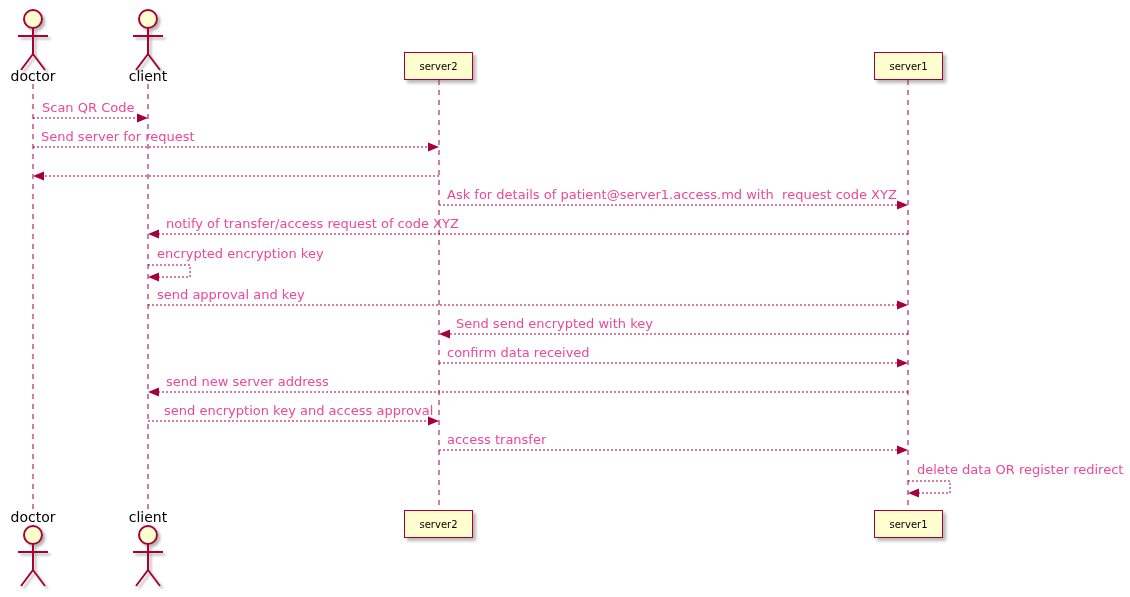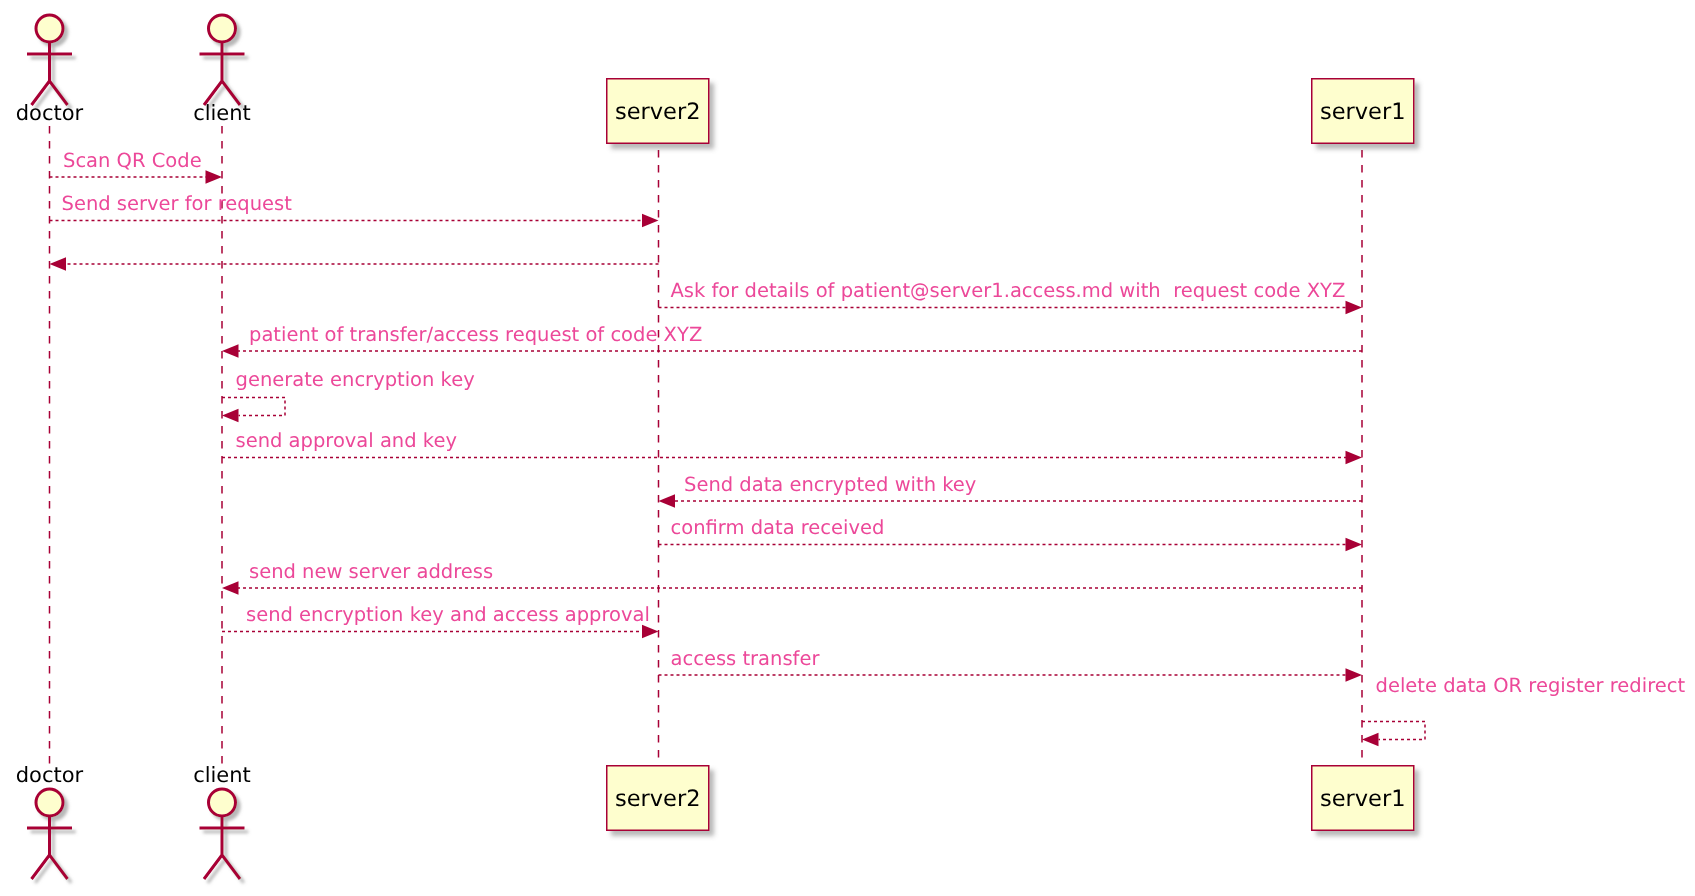--- a/index.html
+++ b/index.html
@@ -1,23 +1,23 @@
 <!DOCTYPE html>
 <html><head>
 <meta charset="utf-8">
 <style>
   html,body{margin:0;padding:0;background:#fff;}
   .diagram{position:relative;width:1130px;height:597px;background:#ffffff;overflow:hidden;
            font-family:"DejaVu Sans",sans-serif;}
   .overlay{position:absolute;left:0;top:0;}
-  .pbox{position:absolute;width:69px;height:44px;box-sizing:border-box;
+  .pbox{position:absolute;width:69px;height:28px;box-sizing:border-box;
         background:#FEFECE;border:1.5px solid #A80036;
         box-shadow:3px 3px 3px rgba(100,100,100,0.45);
         display:flex;align-items:center;justify-content:center;
-        font-size:15px;color:#000;}
+        font-size:10px;color:#000;}
   .alabel{position:absolute;width:90px;text-align:center;font-size:14px;color:#000;}
   .mlabel{position:absolute;font-size:13px;color:#ec4899;white-space:pre;}
   .lifeline{stroke:#A80036;stroke-width:1;stroke-dasharray:5,5;}
   .msgline{stroke:#A80036;stroke-width:1;fill:none;stroke-dasharray:2,2;}
   .mhead{fill:#A80036;stroke:none;}
   .figure{stroke:#A80036;stroke-width:2;fill:none;}
   .fhead{fill:#FEFECE;stroke:#A80036;stroke-width:2;}
 </style>
 </head>
 <body>
@@ -114,23 +114,23 @@
   <div class="pbox" style="left:874px;top:510px">server1</div>
 
   <div class="alabel" style="left:-12px;top:68px">doctor</div>
   <div class="alabel" style="left:103px;top:68px">client</div>
   <div class="alabel" style="left:-12px;top:509px">doctor</div>
   <div class="alabel" style="left:103px;top:509px">client</div>
 
   <div class="mlabel" style="left:42px;top:100px">Scan QR Code</div>
   <div class="mlabel" style="left:41px;top:129px">Send server for request</div>
   <div class="mlabel" style="left:447px;top:187px">Ask for details of patient@server1.access.md with  request code XYZ</div>
-  <div class="mlabel" style="left:166px;top:216px">patient of transfer/access request of code XYZ</div>
-  <div class="mlabel" style="left:157px;top:246px">generate encryption key</div>
+  <div class="mlabel" style="left:166px;top:216px">notify of transfer/access request of code XYZ</div>
+  <div class="mlabel" style="left:157px;top:246px">encrypted encryption key</div>
   <div class="mlabel" style="left:157px;top:287px">send approval and key</div>
-  <div class="mlabel" style="left:456px;top:316px">Send data encrypted with key</div>
+  <div class="mlabel" style="left:456px;top:316px">Send send encrypted with key</div>
   <div class="mlabel" style="left:447px;top:345px">confirm data received</div>
   <div class="mlabel" style="left:166px;top:374px">send new server address</div>
   <div class="mlabel" style="left:164px;top:403px">send encryption key and access approval</div>
   <div class="mlabel" style="left:447px;top:432px">access transfer</div>
-  <div class="mlabel" style="left:917px;top:450px">delete data OR register redirect</div>
+  <div class="mlabel" style="left:917px;top:462px">delete data OR register redirect</div>
 
 </div>
 
 </body></html>

